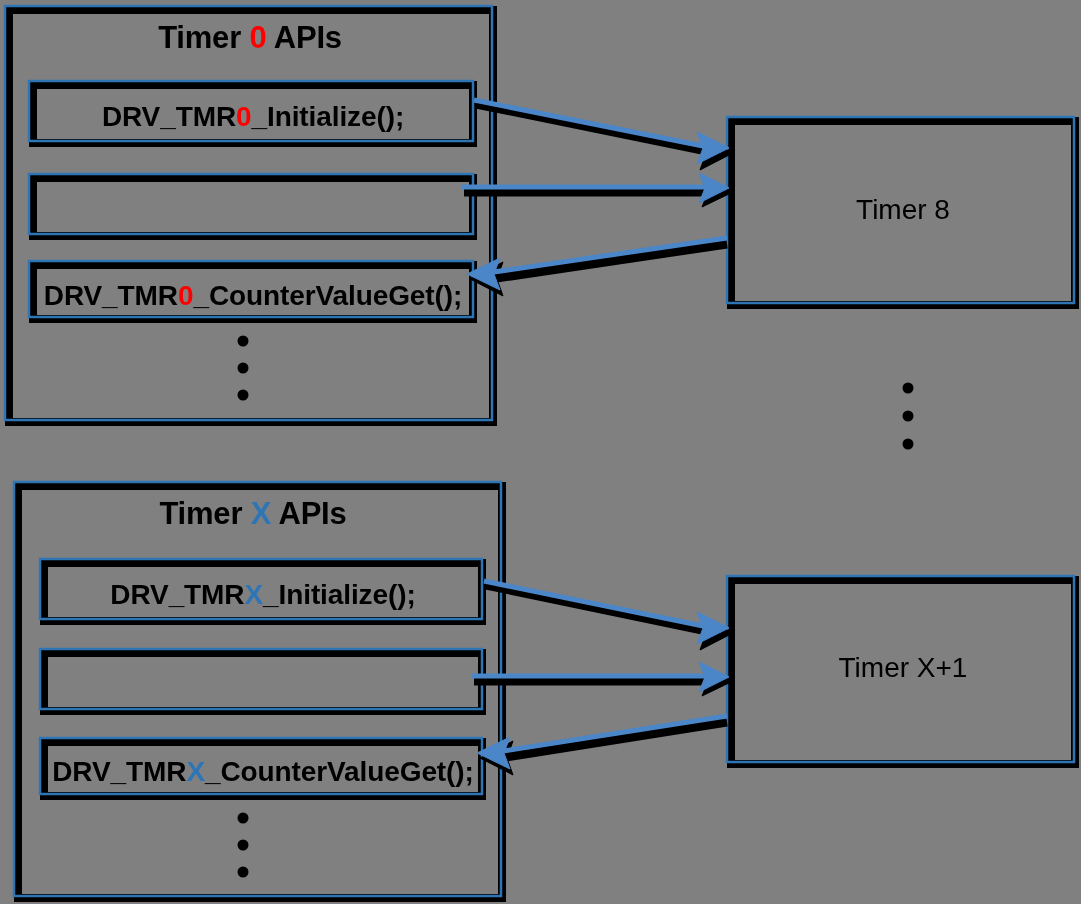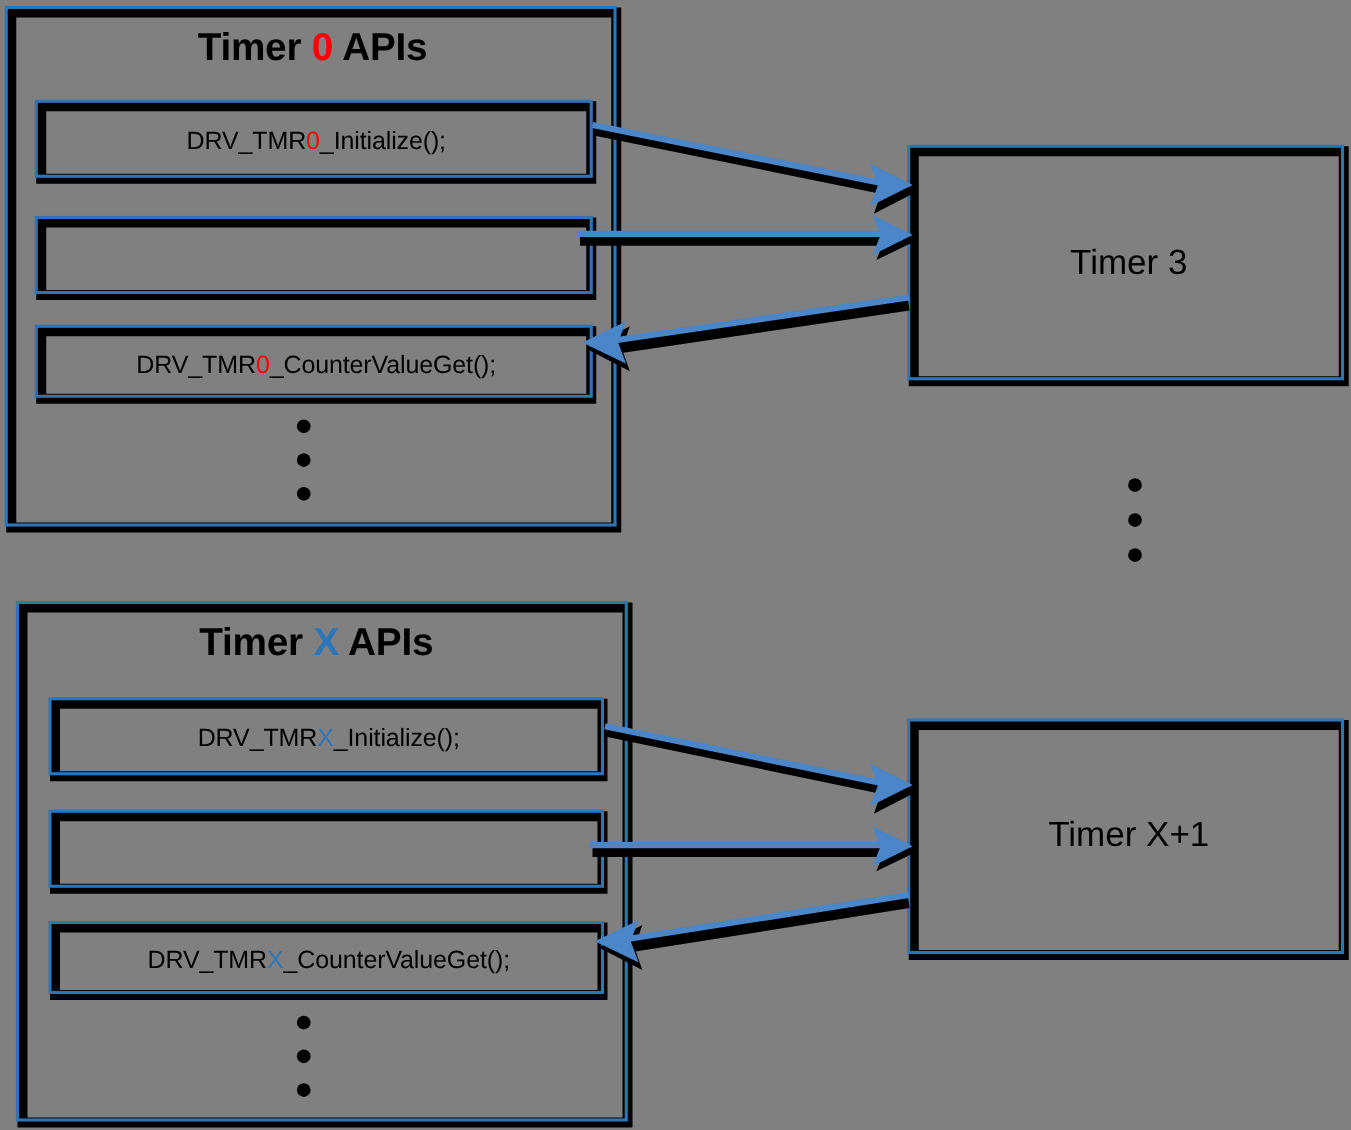--- a/index.html
+++ b/index.html
@@ -21,22 +21,22 @@
     white-space:nowrap;
     line-height:1;
     -webkit-font-smoothing:antialiased;
   }
   .group-title{
     font-size:31px;
     font-weight:bold;
     letter-spacing:-0.2px;
   }
   .api-label{
-    font-size:20px;
-    font-weight:normal;
+    font-size:28px;
+    font-weight:bold;
     letter-spacing:-0.1px;
   }
   .timer-label{
     font-size:28px;
     font-weight:normal;
     letter-spacing:0px;
   }
   .accent-red{color:#FF0000;}
   .accent-blue{color:#2E75B6;}
   .centerline{
@@ -181,17 +181,17 @@
     <span>Timer </span><span class="accent-blue">X</span><span> APIs</span>
   </div>
 
   <div class="txt api-label centerline" style="left:44px;top:581px;width:438px;">
     <span>DRV_TMR</span><span class="accent-blue">X</span><span>_Initialize();</span>
   </div>
   <div class="txt api-label centerline" style="left:44px;top:758px;width:438px;">
     <span>DRV_TMR</span><span class="accent-blue">X</span><span>_CounterValueGet();</span>
   </div>
 
-  <div class="txt timer-label centerline" style="left:731px;top:196px;width:344px;">Timer 3</div>
+  <div class="txt timer-label centerline" style="left:731px;top:196px;width:344px;">Timer 8</div>
 
   <div class="txt timer-label centerline" style="left:731px;top:654px;width:344px;text-align:center;">Timer X+1</div>
 
 </div>
 
 </body></html>

